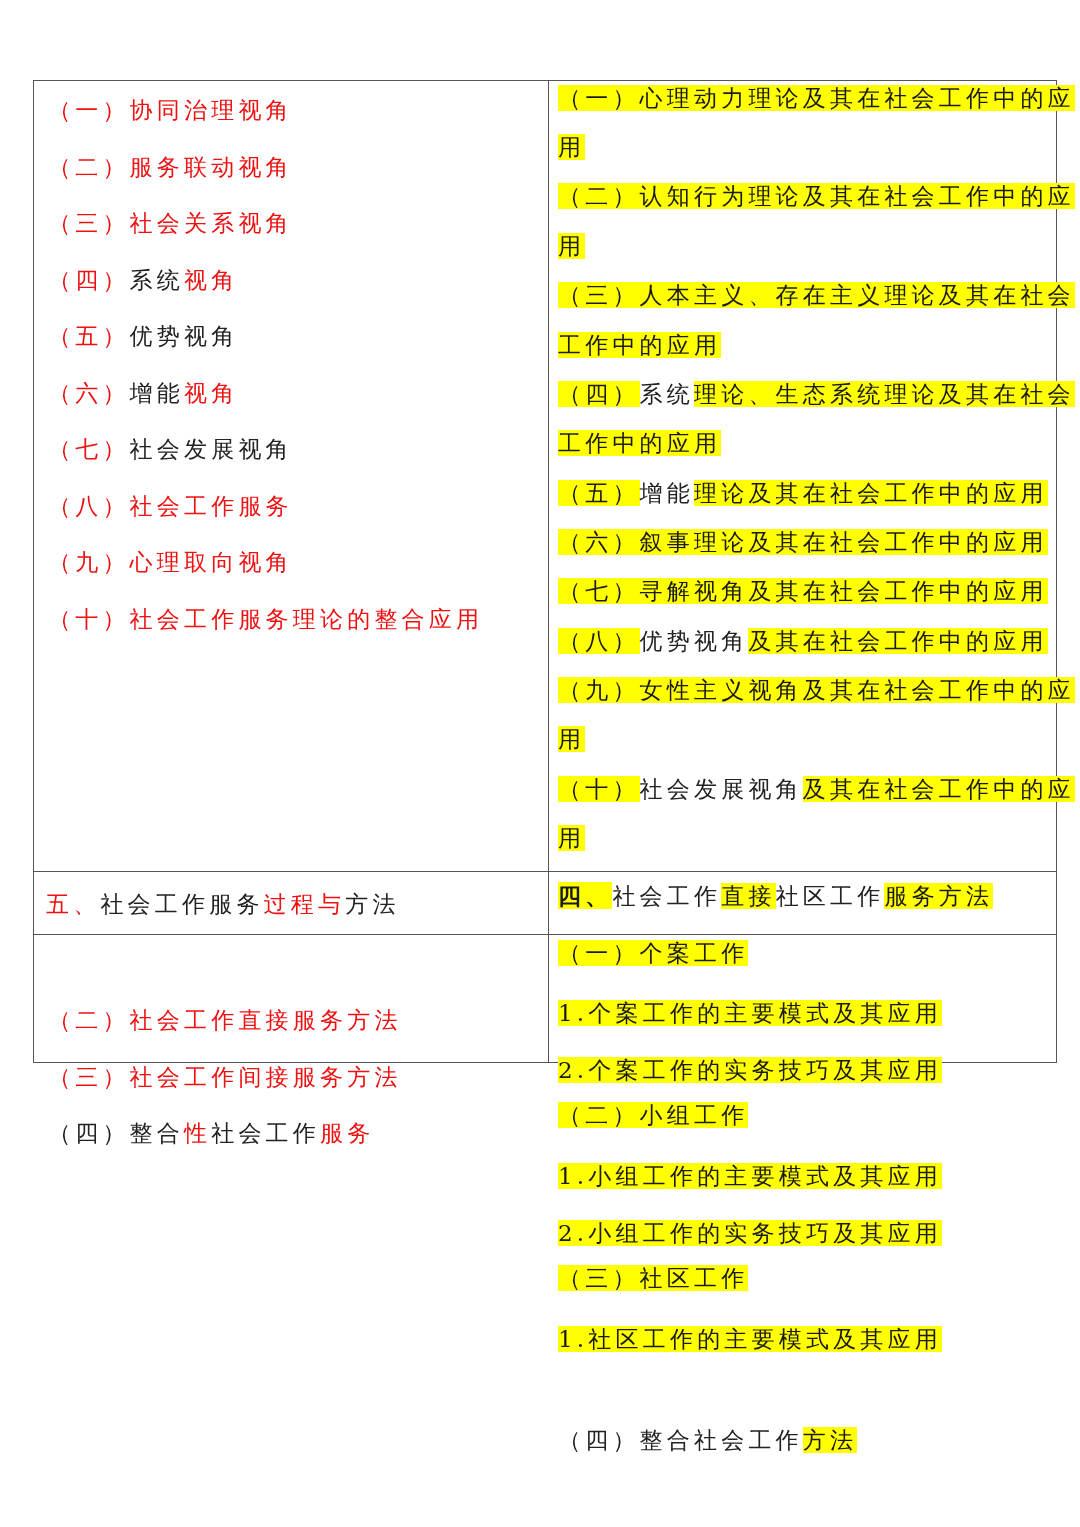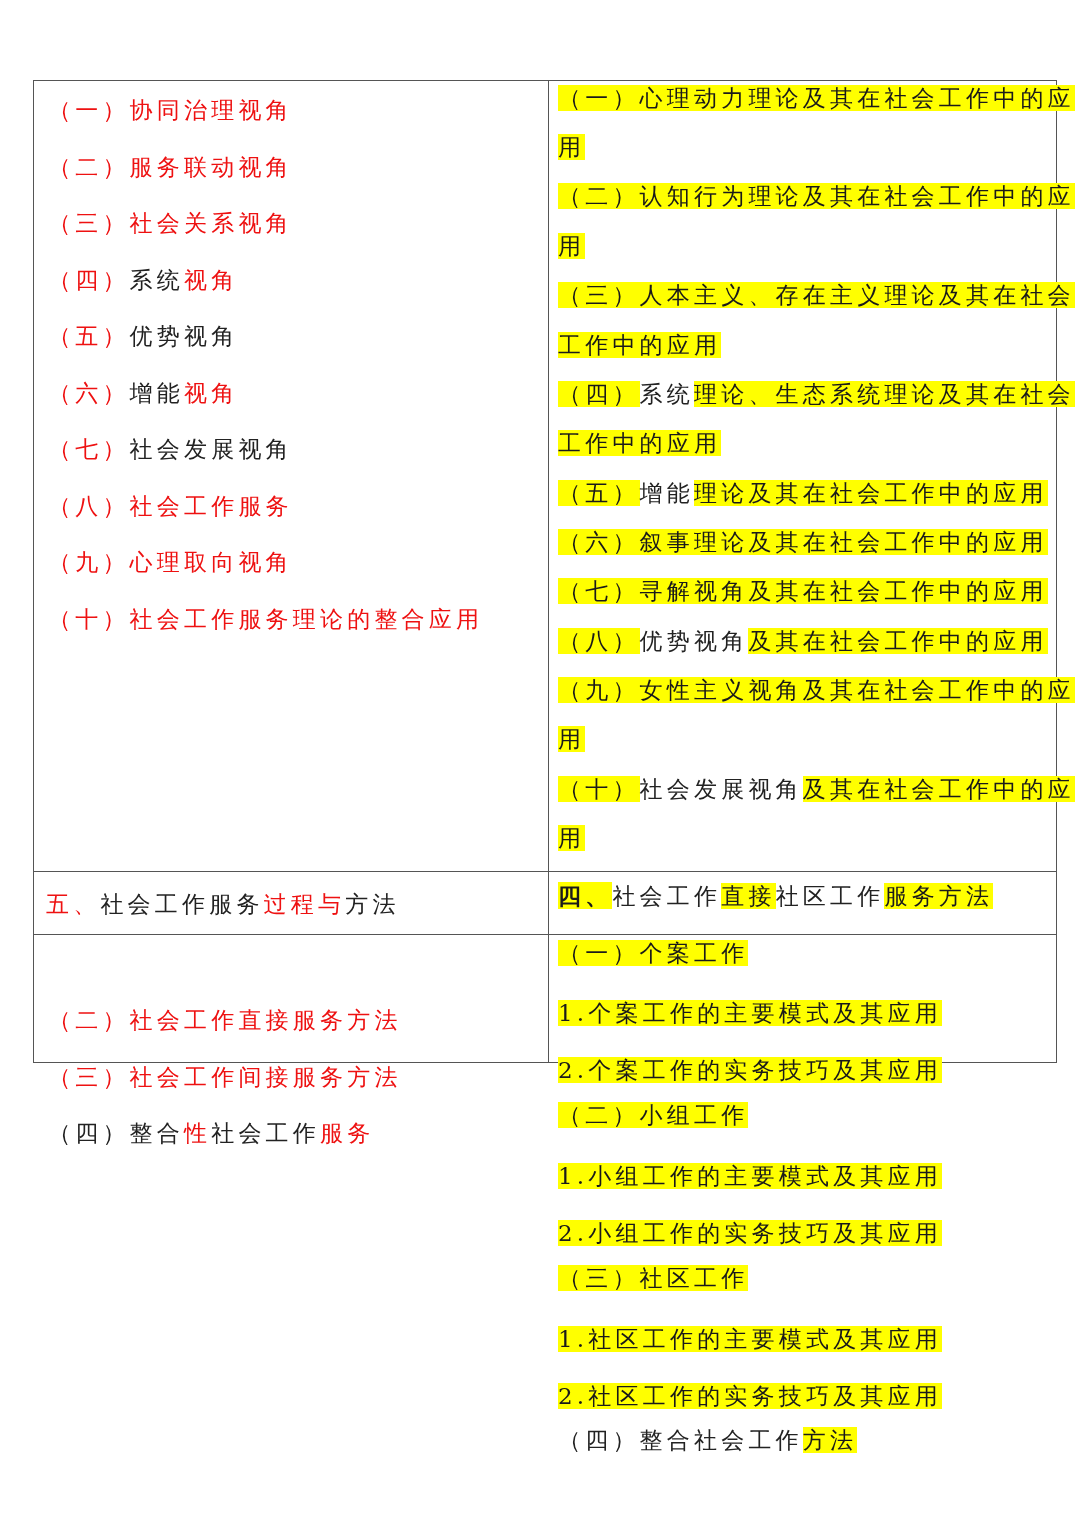--- a/index.html
+++ b/index.html
@@ -62,15 +62,14 @@
     <div class="line" style="left: 14px; top: 979px;"><span class="red">（三）社会工作间接服务方法</span></div>
     <div class="line" style="left: 14px; top: 1035px;"><span class="blk">（四）整合</span><span class="red">性</span><span class="blk">社会工作</span><span class="red">服务</span></div>
     <div class="line" style="left: 524px; top: 855px;"><span class="hl">（一）个案工作</span></div>
     <div class="line" style="left: 524px; top: 915px;"><span class="hl">1.个案工作的主要模式及其应用</span></div>
     <div class="line" style="left: 524px; top: 972px;"><span class="hl">2.个案工作的实务技巧及其应用</span></div>
     <div class="line" style="left: 524px; top: 1017px;"><span class="hl">（二）小组工作</span></div>
     <div class="line" style="left: 524px; top: 1078px;"><span class="hl">1.小组工作的主要模式及其应用</span></div>
     <div class="line" style="left: 524px; top: 1135px;"><span class="hl">2.小组工作的实务技巧及其应用</span></div>
     <div class="line" style="left: 524px; top: 1180px;"><span class="hl">（三）社区工作</span></div>
     <div class="line" style="left: 524px; top: 1241px;"><span class="hl">1.社区工作的主要模式及其应用</span></div>
-    <div class="line" style="left: 524px; top: 1298px;"><span class="hl">2.社区工作的实务技巧及其应用</span></div>
     <div class="line" style="left: 524px; top: 1342px;"><span class="blk">（四）整合社会工作</span><span class="hl">方法</span></div>
   </div>
 
 </body></html>

